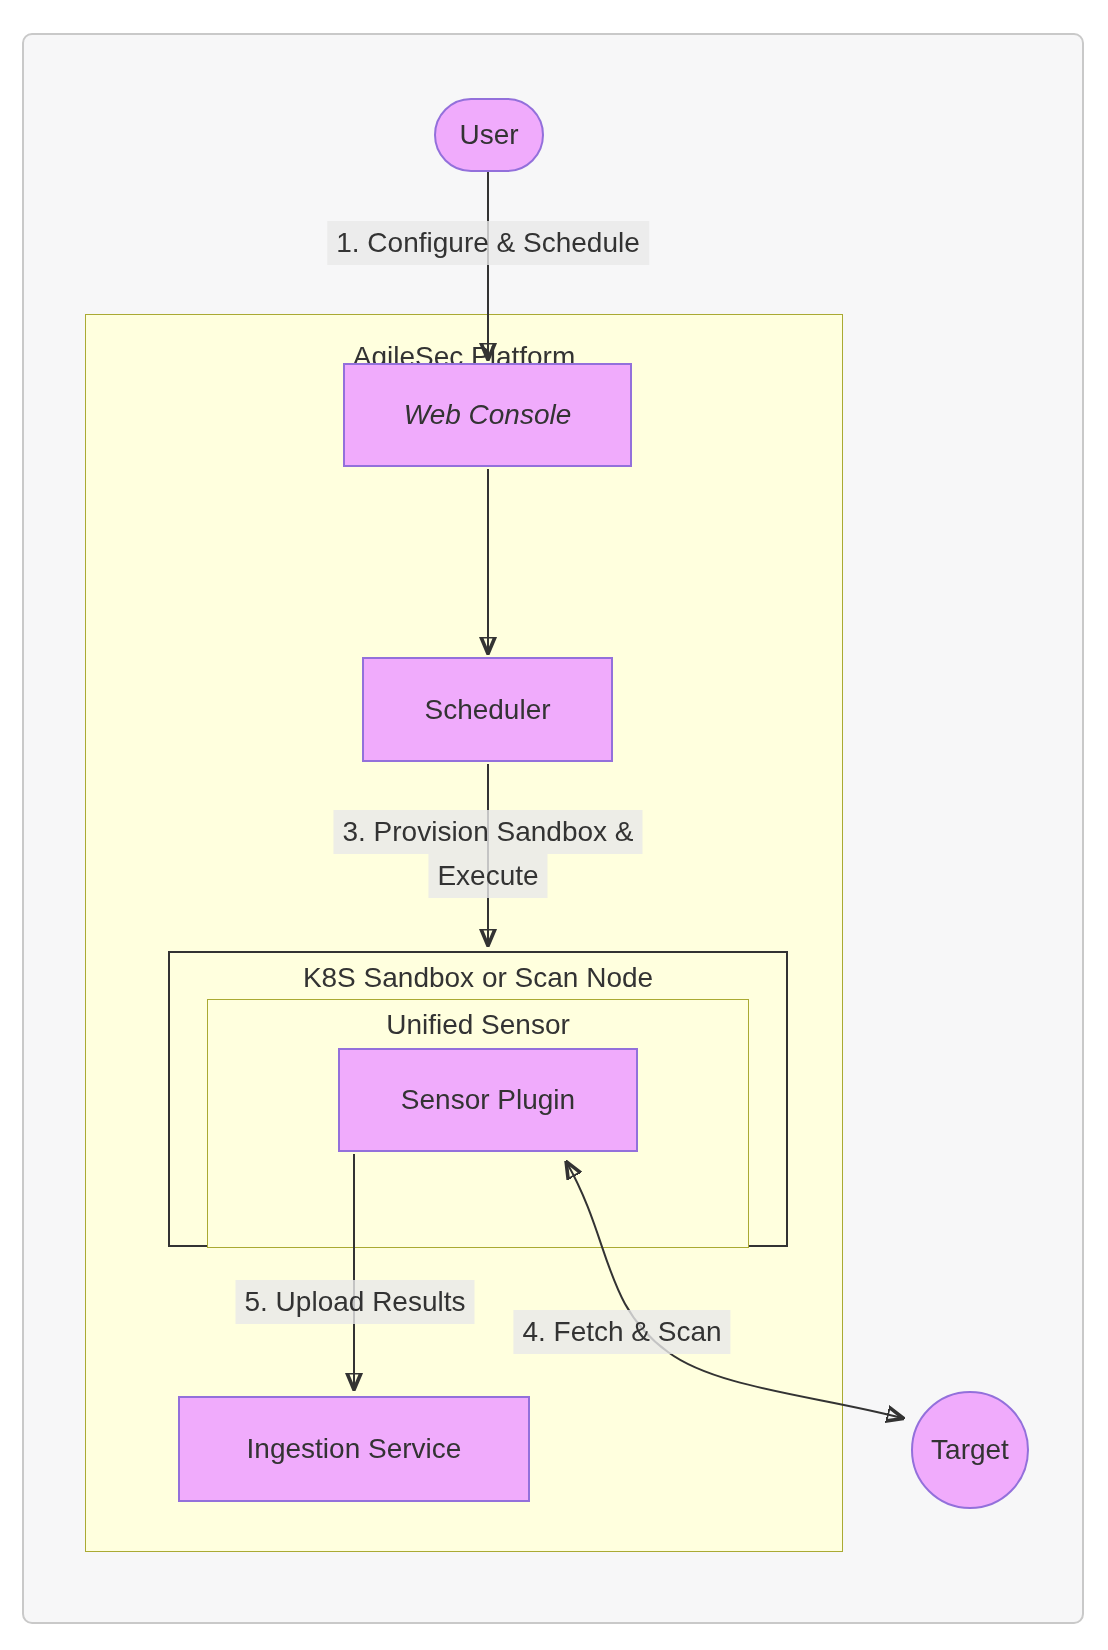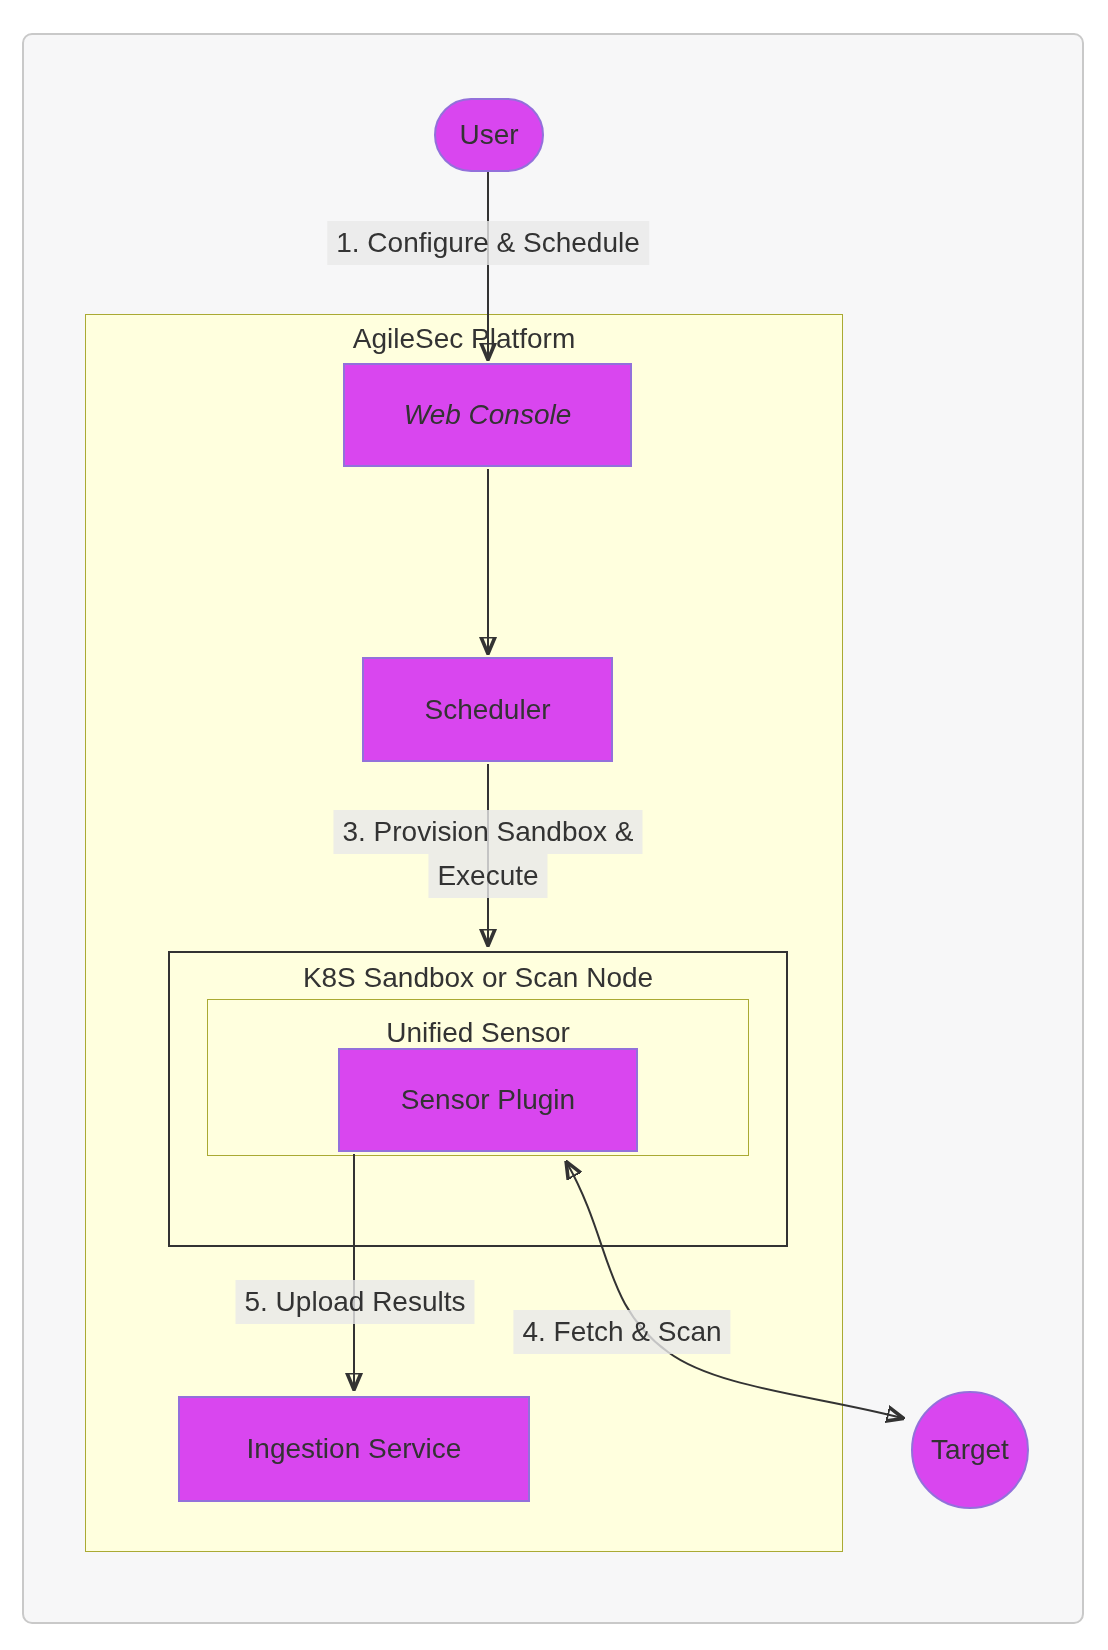--- a/index.html
+++ b/index.html
@@ -6,30 +6,30 @@
   body{width:1108px;height:1650px;position:relative;overflow:hidden;
        font-family:"Liberation Sans","DejaVu Sans",sans-serif;color:#333333;}
 
   .panel{position:absolute;left:22px;top:33px;width:1062px;height:1591px;
          background:#f7f7f8;border:2px solid #c9c9c9;border-radius:10px;box-sizing:border-box;}
 
   .cluster{position:absolute;box-sizing:border-box;}
   .cluster-label{width:100%;text-align:center;font-size:28px;line-height:34px;color:#333;}
 
   .cluster.agilesec{left:85px;top:314px;width:758px;height:1238px;
-        background:#ffffde;border:1.5px solid #aaaa33;padding-top:7px;}
+        background:#ffffde;border:1.5px solid #aaaa33;padding-top:25px;}
   .cluster.k8s{left:168px;top:951px;width:620px;height:296px;
         background:#ffffde;border:2px solid #333333;padding-top:8px;}
-  .cluster.unified{left:207px;top:999px;width:542px;height:157px;
-        background:#ffffde;border:1.5px solid #aaaa33;padding-top:16px;}
+  .cluster.unified{left:207px;top:999px;width:542px;height:249px;
+        background:#ffffde;border:1.5px solid #aaaa33;padding-top:8px;}
 
   svg.edges{position:absolute;left:0;top:0;pointer-events:none;}
   svg.edges path{fill:none;stroke:#333333;stroke-width:2px;}
 
-  .node{position:absolute;box-sizing:border-box;background:#d946ef;border:2px solid #9370db;
+  .node{position:absolute;box-sizing:border-box;background:#f0abfc;border:2px solid #9370db;
         display:flex;align-items:center;justify-content:center;
         font-size:28px;color:#333;text-align:center;}
   .node.user{left:434px;top:98px;width:110px;height:74px;border-radius:37px;}
   .node.web-console{left:343px;top:363px;width:289px;height:104px;font-style:italic;}
   .node.scheduler{left:362px;top:657px;width:251px;height:105px;}
   .node.sensor-plugin{left:338px;top:1048px;width:300px;height:104px;text-align:right;}
   .node.ingestion{left:178px;top:1396px;width:352px;height:106px;}
   .node.target{left:911px;top:1391px;width:118px;height:118px;border-radius:50%;}
 
   .elabel{position:absolute;transform:translateX(-50%);display:flex;flex-direction:column;

